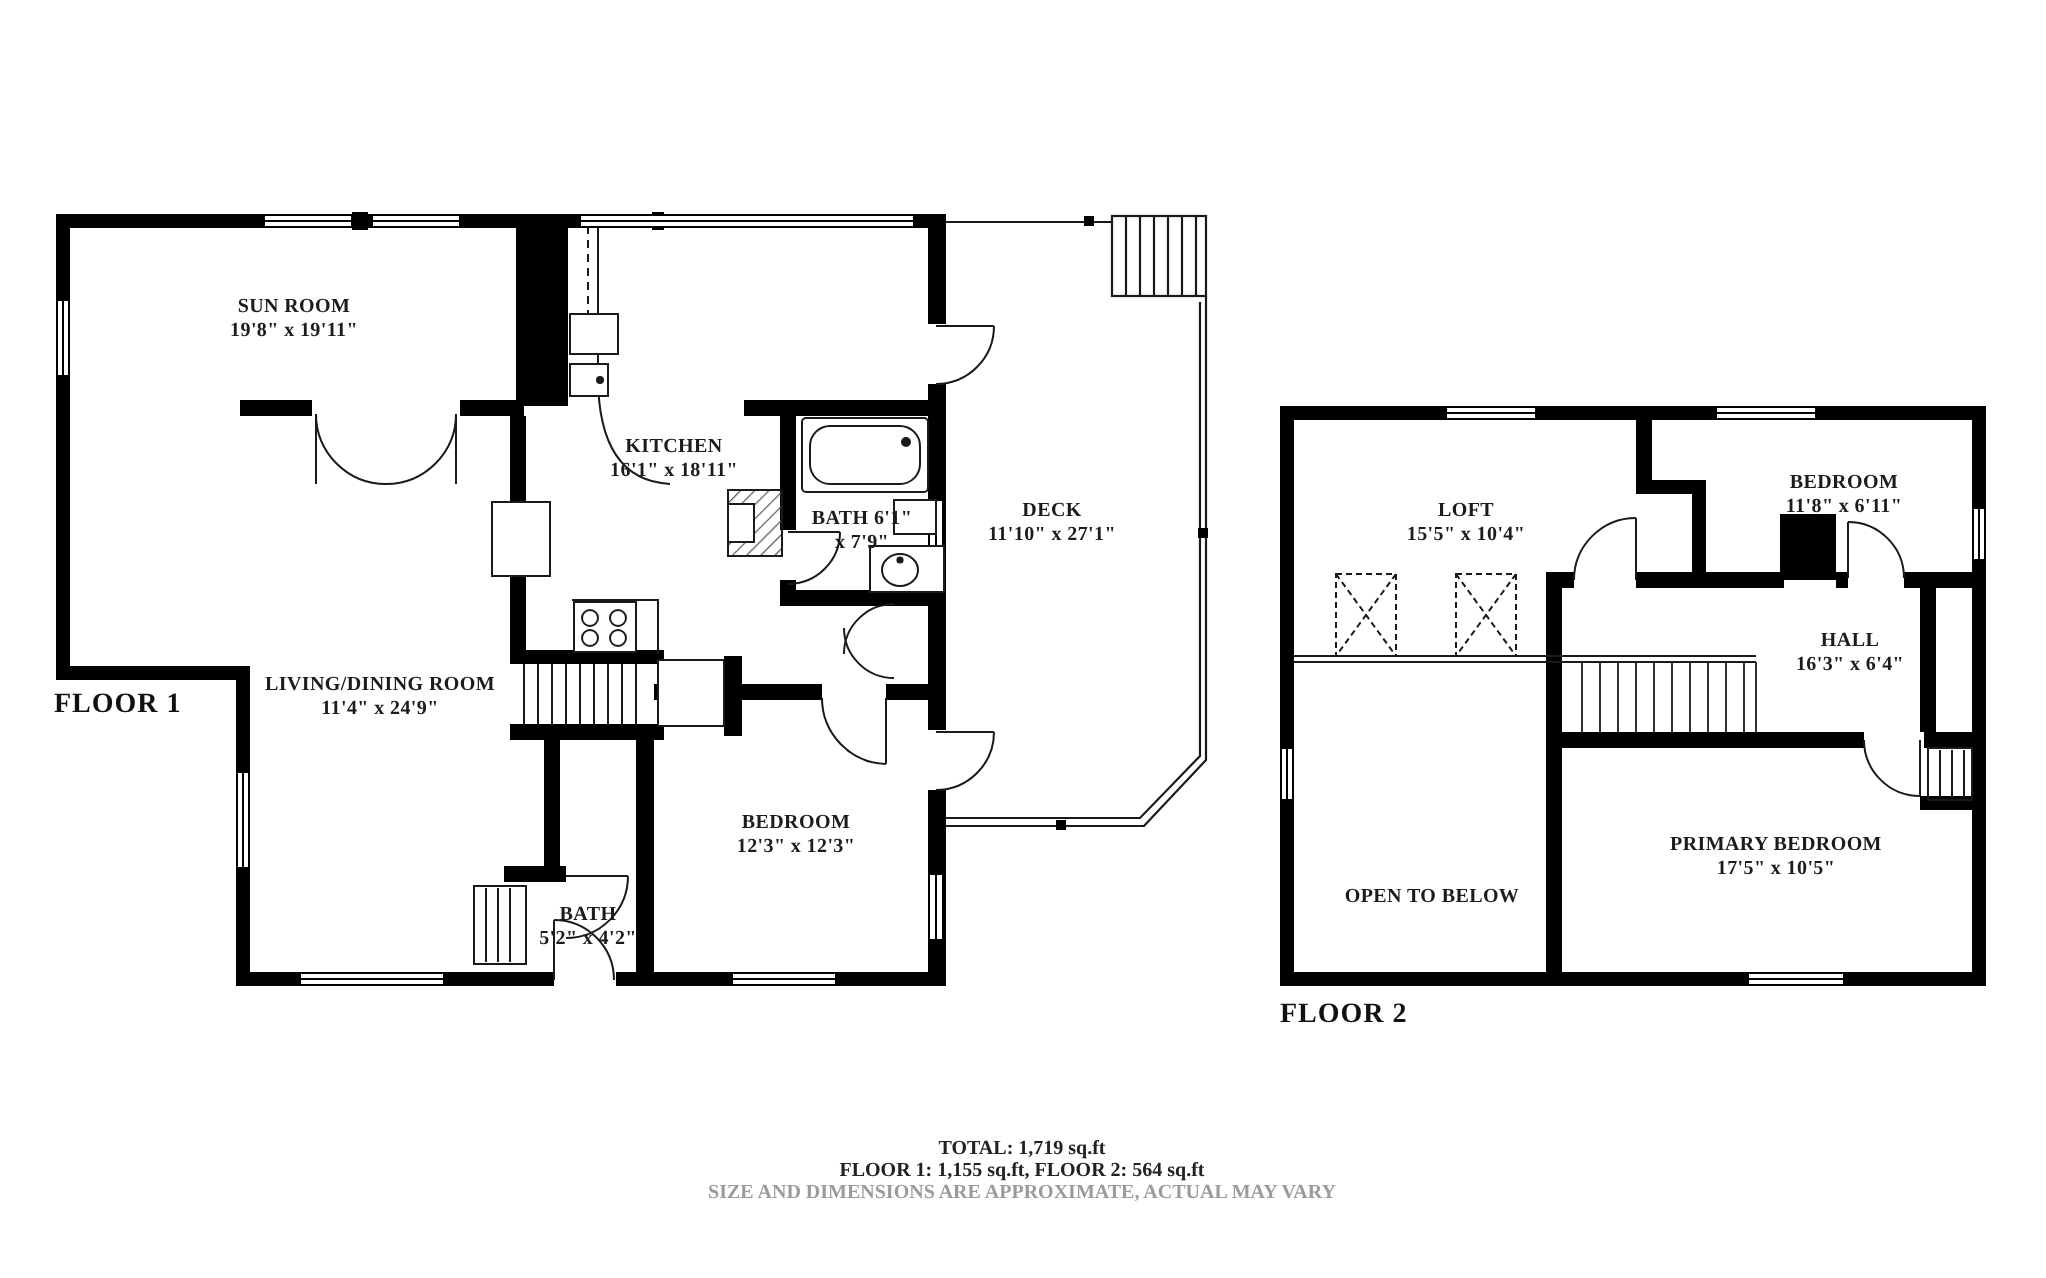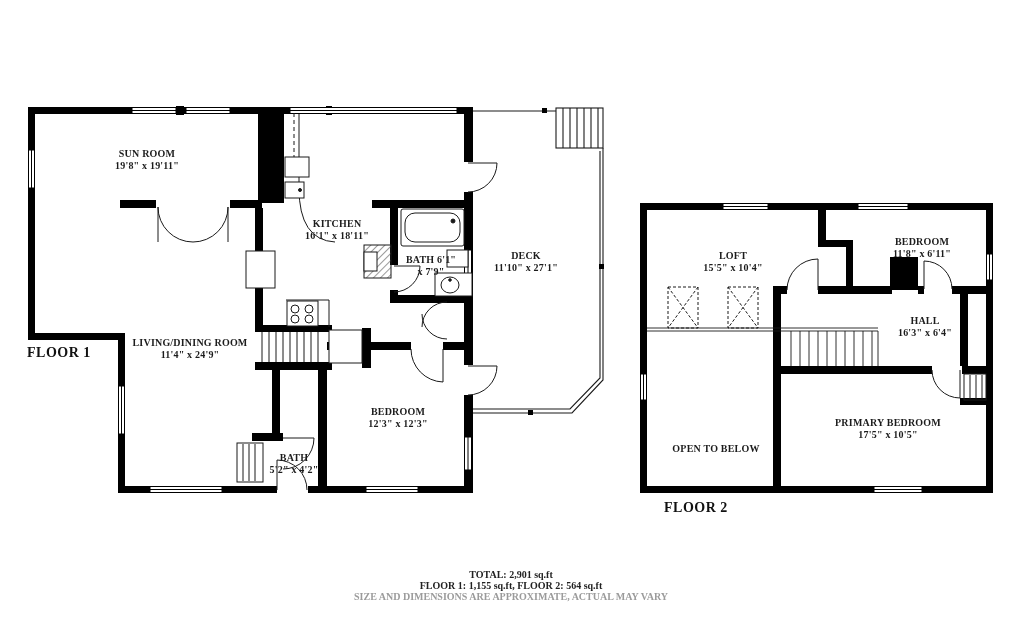--- a/index.html
+++ b/index.html
@@ -276,22 +276,22 @@
     <div>HALL</div>
     <div>16'3" x 6'4"</div>
   </div>
   <div class="room-label" style="left:716px;top:409px;margin-top:40px;">
     <div>OPEN TO BELOW</div>
   </div>
   <div class="room-label" style="left:888px;top:429px;">
     <div>PRIMARY BEDROOM</div>
     <div>17'5" x 10'5"</div>
   </div>
-  <div class="floor-label" style="left:640px;top:500px;margin-left:24px;">FLOOR 2</div>
+  <div class="floor-label" style="left:640px;top:500px;">FLOOR 2</div>
 
   <div id="footer">
-    <div>TOTAL: 2,901 sq.ft</div>
+    <div>TOTAL: 1,719 sq.ft</div>
     <div>FLOOR 1: 1,155 sq.ft, FLOOR 2: 564 sq.ft</div>
     <div class="muted">SIZE AND DIMENSIONS ARE APPROXIMATE, ACTUAL MAY VARY</div>
   </div>
   <div id="watermark">MLS®1011583</div>
 
 </div>
 
 </body></html>

